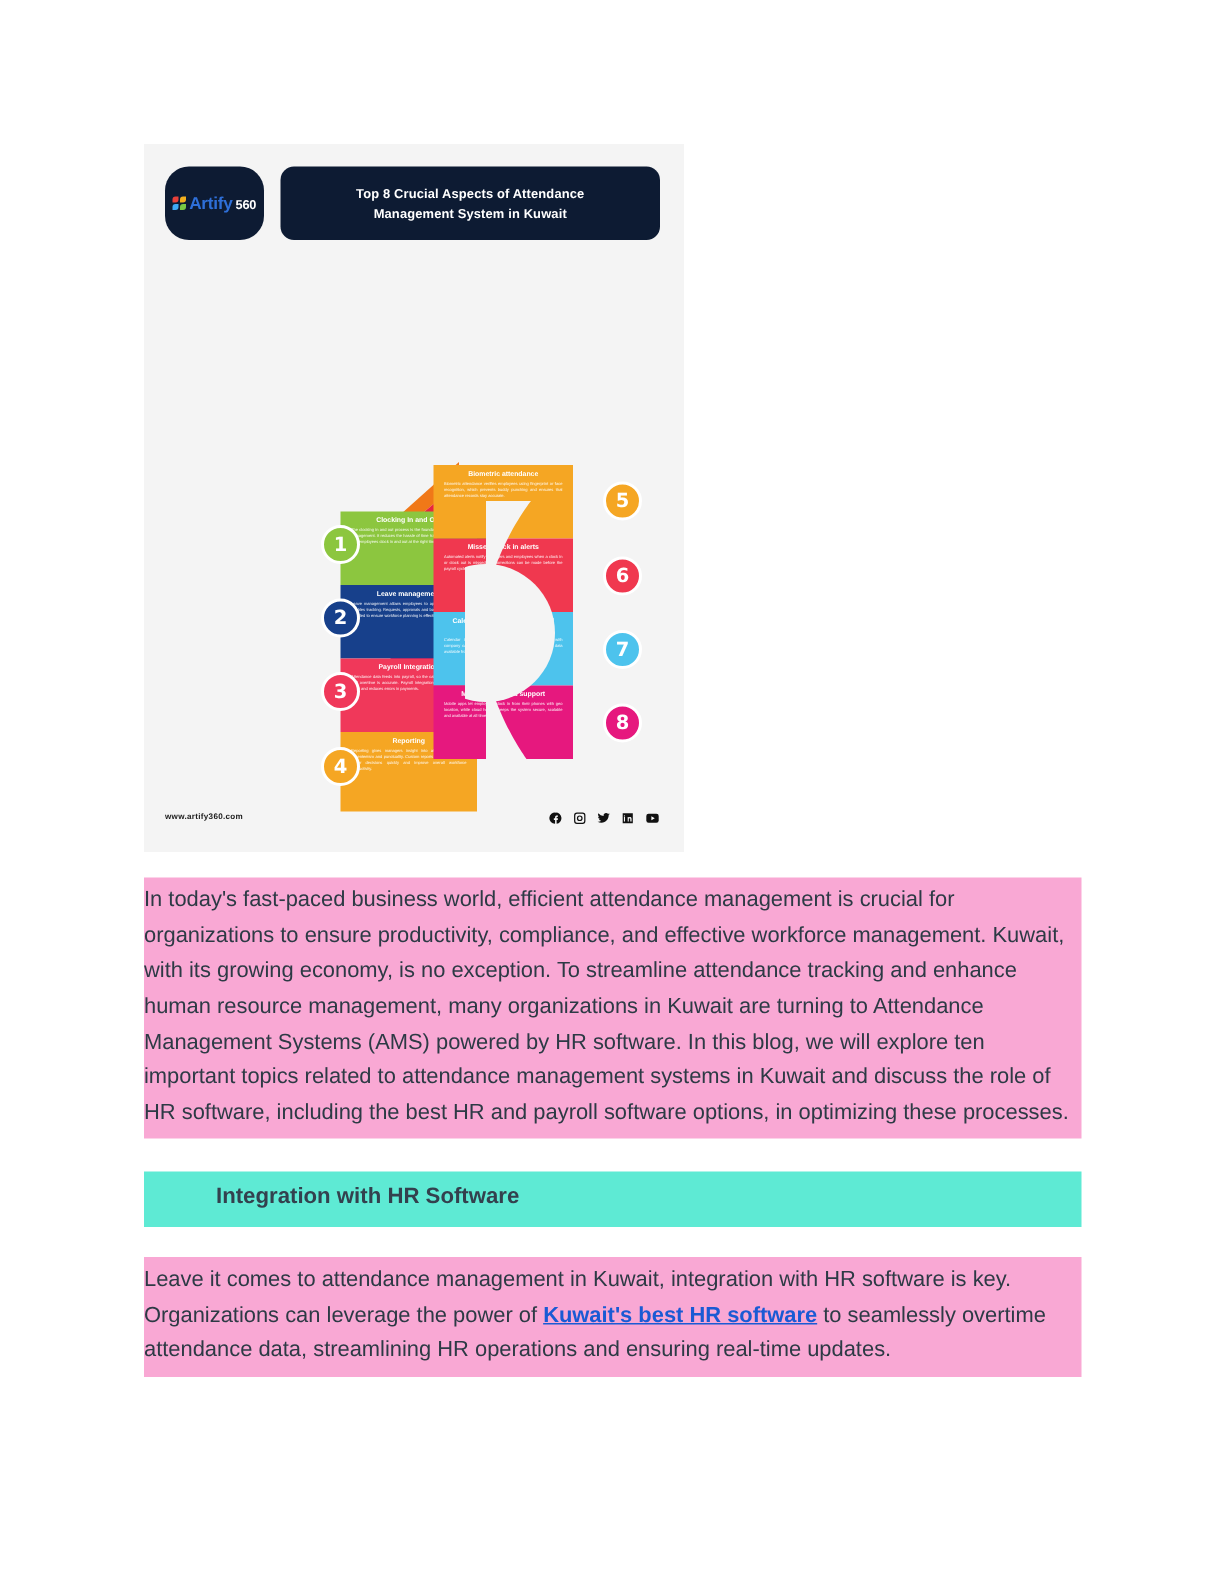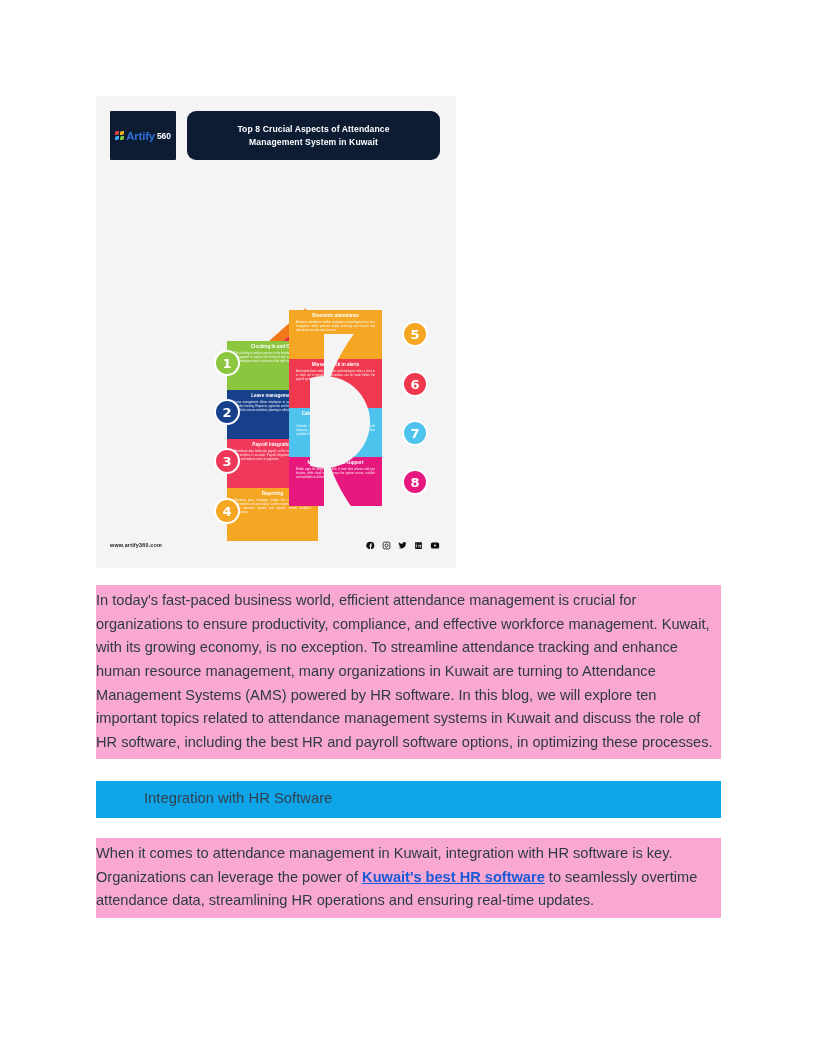--- a/index.html
+++ b/index.html
@@ -33,21 +33,21 @@
     top: 15px;
     right: 16px;
     height: 49px;
     display: flex;
     gap: 11px;
   }
   .logo-box {
     width: 66px;
     height: 49px;
     background: #0d1b33;
-    border-radius: 1px;
+    border-radius: 16px;
     display: flex;
     align-items: center;
     justify-content: center;
     gap: 2px;
   }
   .logo-mark {
     width: 9px;
     height: 9px;
     position: relative;
     flex: none;
@@ -197,24 +197,24 @@
     font-size: 14.6px;
     line-height: 1.62;
     padding: 4px 0 5px 0;
     margin: 0;
   }
   .para a {
     color: #1a5ad4;
     font-weight: bold;
   }
   .heading {
-    background: #0ea5e9;
+    background: #5eead4;
     color: #33414e;
     font-size: 14.8px;
-    font-weight: normal;
+    font-weight: bold;
     line-height: 1.6;
     padding: 6px 0 7px 48px;
     margin: 0;
   }
   .gap-a { height: 22px; }
   .gap-b { height: 20px; }
   .gap-c { height: 20px; }
 </style>
 </head>
 <body>
@@ -357,15 +357,15 @@
       </span>
     </span>
   </div>
 </div>
 
 <div class="article">
   <p class="para">In today's fast-paced business world, efficient attendance management is crucial for organizations to ensure productivity, compliance, and effective workforce management. Kuwait, with its growing economy, is no exception. To streamline attendance tracking and enhance human resource management, many organizations in Kuwait are turning to Attendance Management Systems (AMS) powered by HR software. In this blog, we will explore ten important topics related to attendance management systems in Kuwait and discuss the role of HR software, including the best HR and payroll software options, in optimizing these processes.</p>
   <div class="gap-a"></div>
   <h2 class="heading">Integration with HR Software</h2>
   <div class="gap-b"></div>
-  <p class="para"><span>When it comes to attendance management in Kuwait, integration with HR software is key. Organizations can leverage the power of </span><a href="#">Kuwait's best HR software</a><span> to seamlessly overtime attendance data, streamlining HR operations and ensuring real-time updates.</span></p>
+  <p class="para"><span>Leave it comes to attendance management in Kuwait, integration with HR software is key. Organizations can leverage the power of </span><a href="#">Kuwait's best HR software</a><span> to seamlessly overtime attendance data, streamlining HR operations and ensuring real-time updates.</span></p>
   <div class="gap-c"></div>
 </div>
 
 </body></html>

